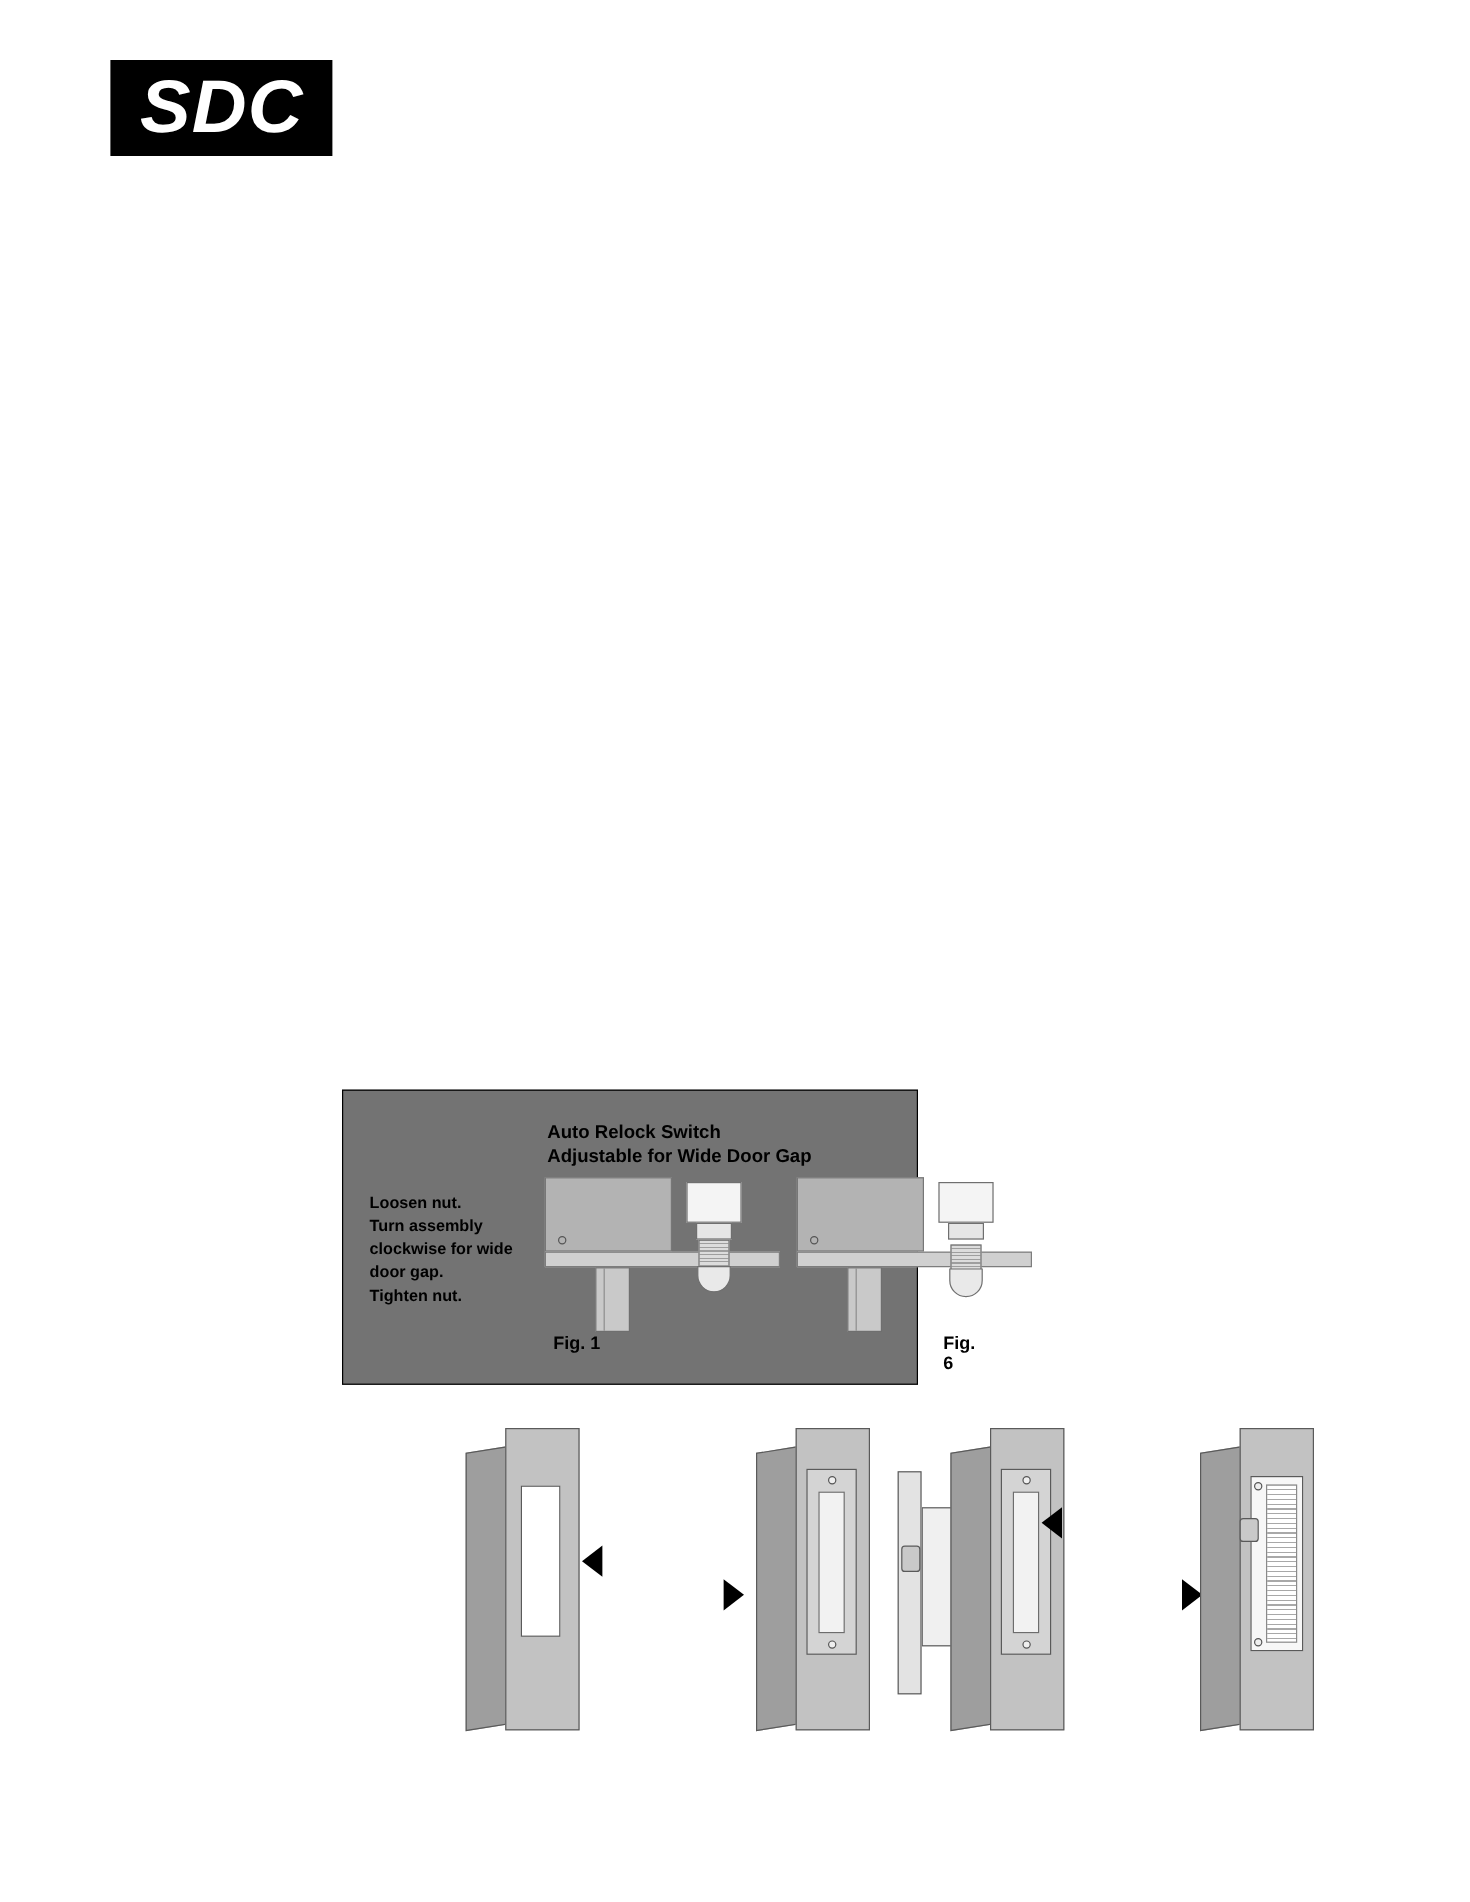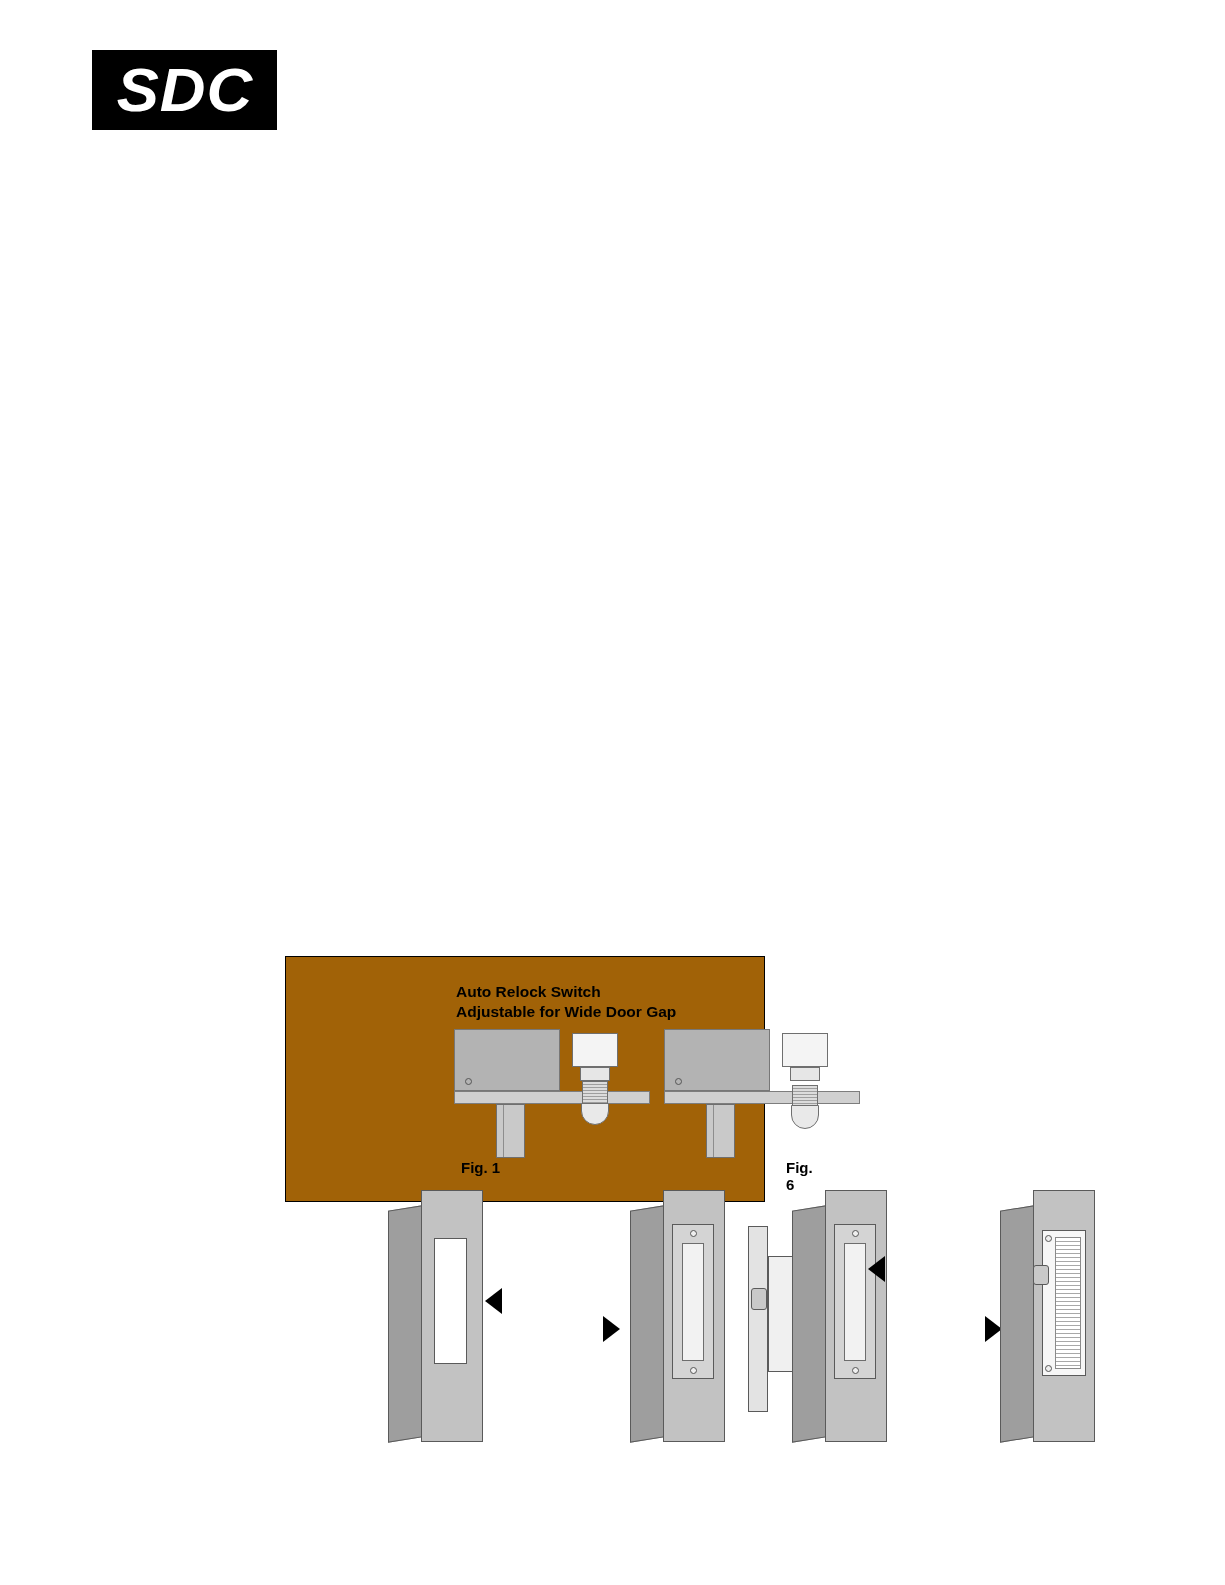--- a/index.html
+++ b/index.html
@@ -41,23 +41,22 @@
   }
 
   
   .relock-panel {
     position: absolute;
     left: 285px;
     top: 908px;
     width: 480px;
     height: 246px;
     border: 1.5px solid #000000;
-    background: #a16207;
-    box-sizing: border-box;
-    margin-top: 48px;
+    background: #737373;
+    box-sizing: border-box;
   }
   .panel-title {
     position: absolute;
     left: 170px;
     top: 25px;
     font-size: 15.5px;
     font-weight: bold;
     line-height: 1.32;
     white-space: pre-line;
   }
@@ -367,20 +366,25 @@
 
 <div class="logo-block">
   <span class="logo-text">SDC</span>
 </div>
 
 <div class="relock-panel">
 
   <div class="panel-title">Auto Relock Switch
 Adjustable for Wide Door Gap</div>
 
+  <div class="panel-instructions">Loosen nut.
+Turn assembly
+clockwise for wide
+door gap.
+Tighten nut.</div>
 
   <div class="fig-group fig1">
     <div class="body-box">
       <div class="body-dot"></div>
     </div>
     <div class="plate"></div>
     <div class="stud"></div>
     <div class="switch-top"></div>
     <div class="switch-neck"></div>
     <div class="switch-thread"></div>

